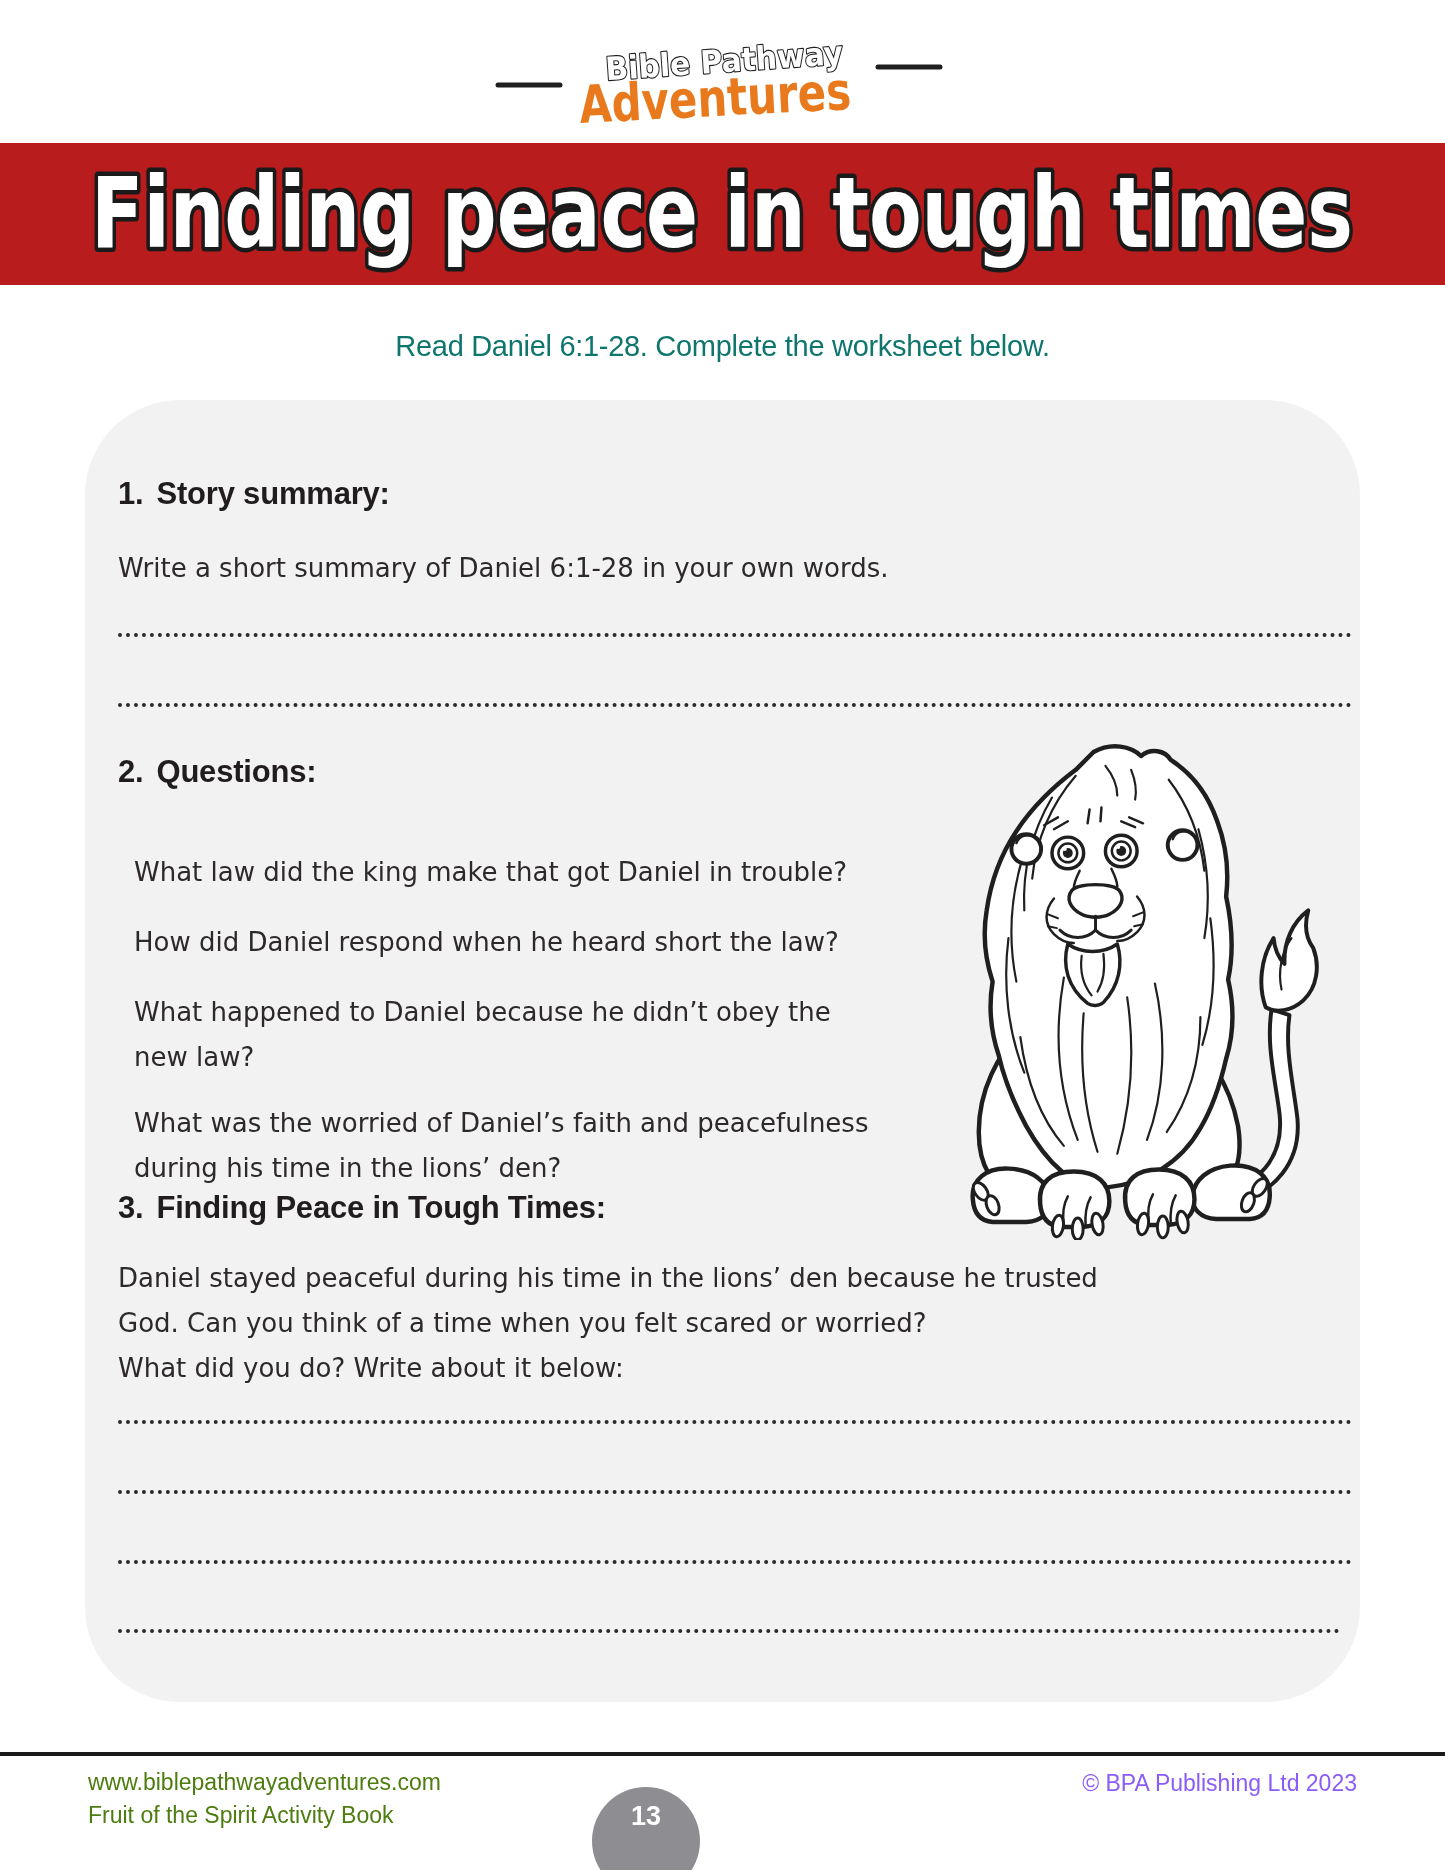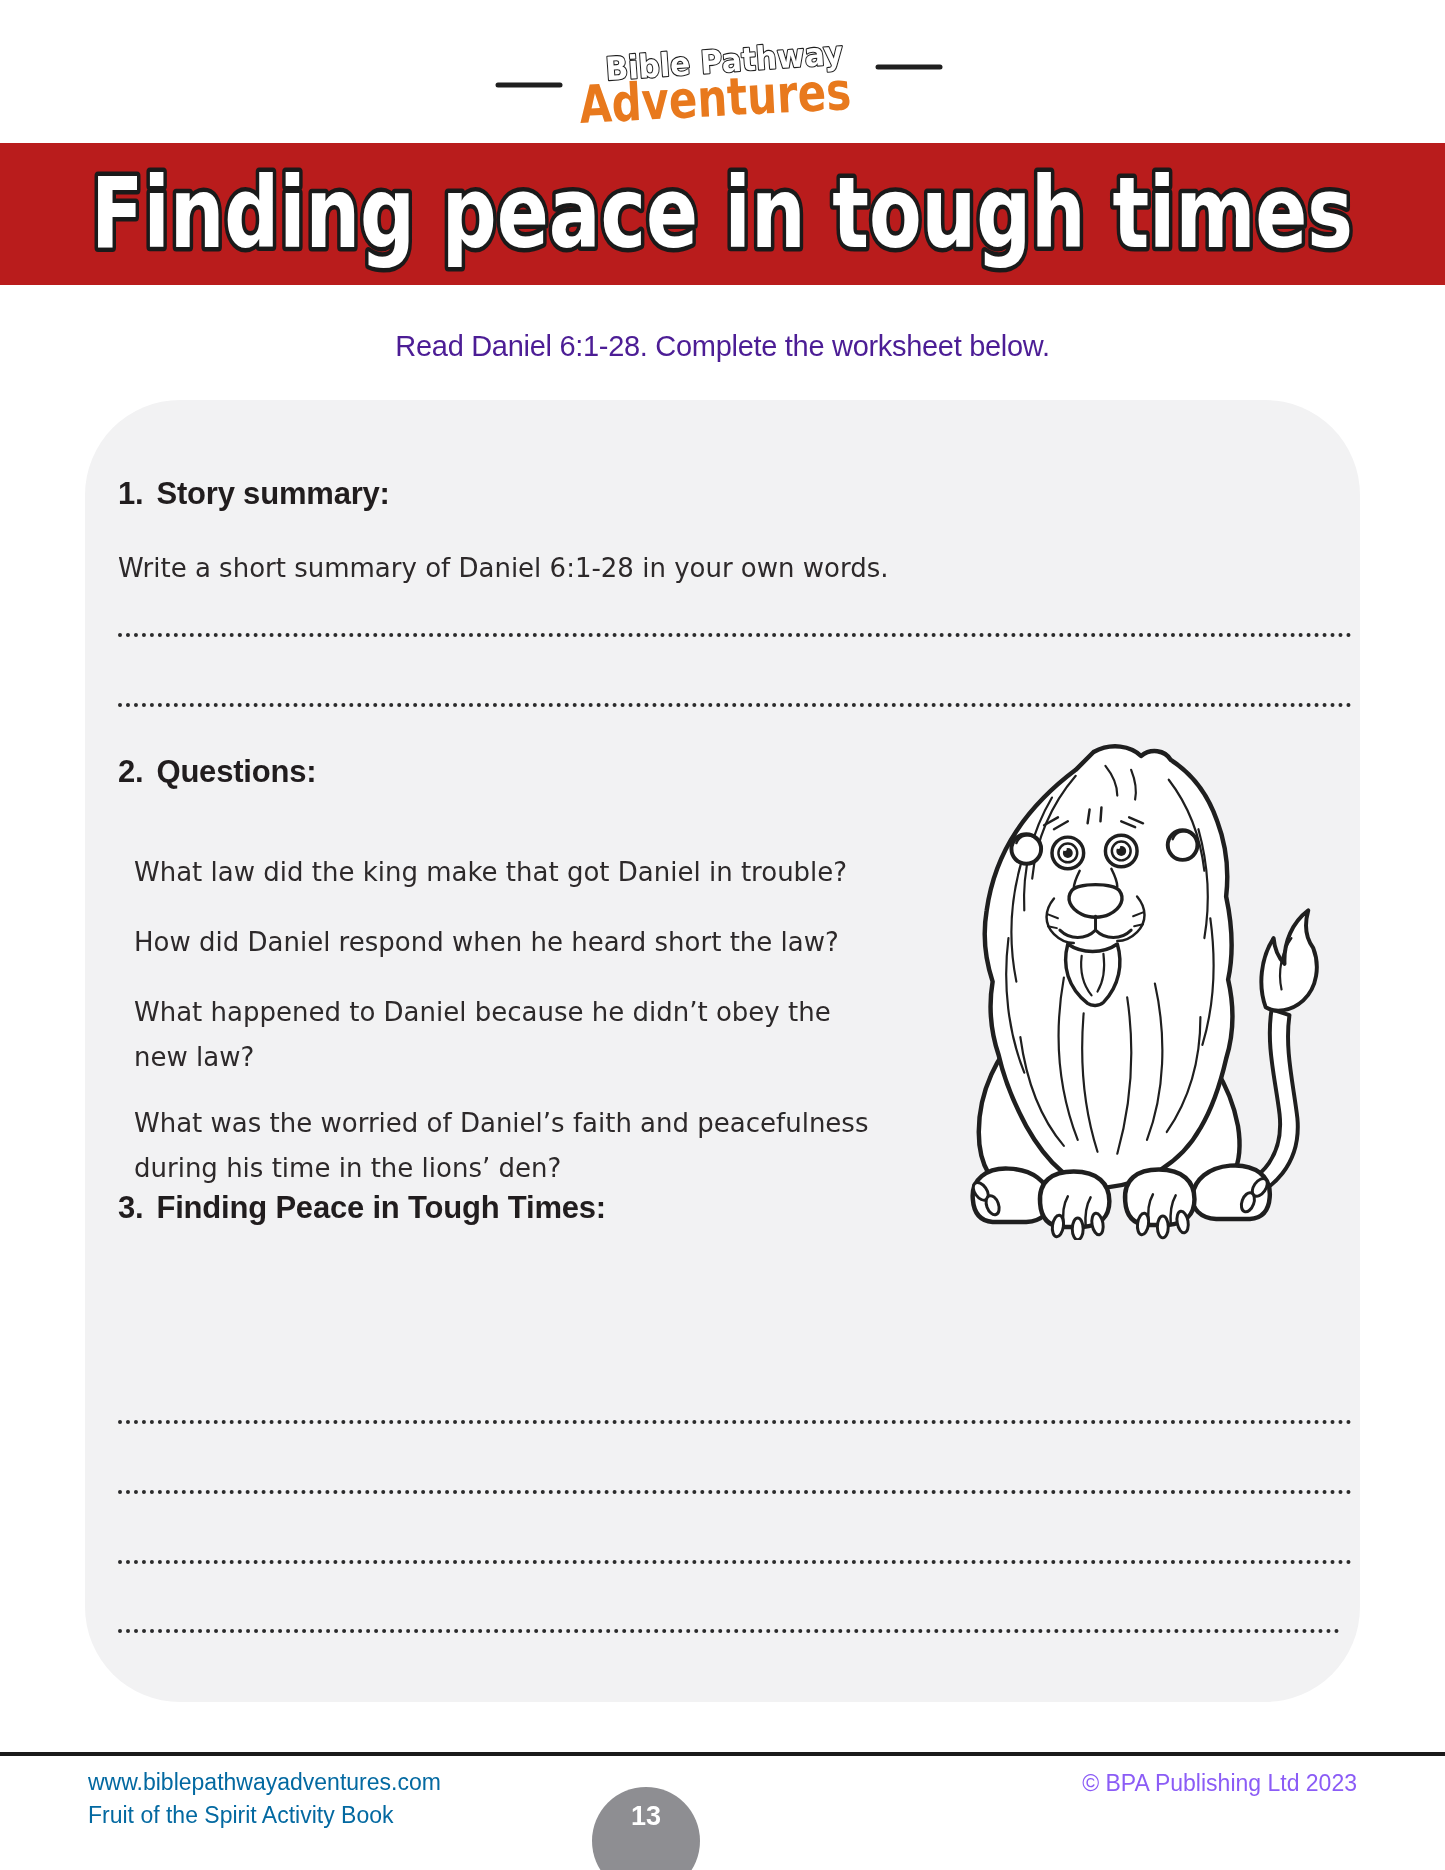--- a/index.html
+++ b/index.html
@@ -17,21 +17,21 @@
     position:absolute; left:0; top:143px; width:1445px; height:142px;
     background:#b91c1c;
   }
   .banner svg { display:block; }
 
   
   .instruction {
     position:absolute; left:0; top:330px; width:1445px;
     text-align:center;
     font-family:"Liberation Sans", sans-serif;
-    font-size:29px; letter-spacing:-0.3px; color:#4c1d95;
+    font-size:29px; letter-spacing:-0.3px; color:#0f766e;
   }
 
   
   .sheet {
     position:absolute; left:85px; top:400px; width:1275px; height:1302px;
     background:#f2f2f3; border-radius:95px;
   }
   .sec-head {
     position:absolute; display:flex;
     font-family:"Liberation Sans", sans-serif; font-weight:700;
@@ -54,21 +54,21 @@
     border-top:4px dotted #2b2b2b;
   }
 
   .lion { position:absolute; left:872px; top:340px; width:376px; height:500px; }
 
   
   .footer-rule { position:absolute; left:0; top:1752px; width:1445px; height:4px; background:#1a1a1a; }
   .footer-left {
     position:absolute; left:88px; top:1766px;
     font-family:"Liberation Sans", sans-serif; font-size:23px;
-    color:#0369a1; line-height:33px;
+    color:#4d7c0f; line-height:33px;
   }
   .footer-right {
     position:absolute; right:88px; top:1770px; text-align:right;
     font-family:"Liberation Sans", sans-serif; font-size:23px; color:#8b5cf6;
   }
   .page-circle {
     position:absolute; left:592px; top:1787px; width:108px; height:108px;
     border-radius:50%; background:#8e8e92;
     display:flex; justify-content:center;
   }
@@ -120,20 +120,23 @@
       <li class="hand q-long">What happened to Daniel because he didn’t obey the
 new law?</li>
       <li class="hand q-long">What was the worried of Daniel’s faith and peacefulness
 during his time in the lions’ den?</li>
     </ul>
 
     <div class="sec-head" style="left:33px; top:790px;">
       <span class="num">3.</span>
       <span>Finding Peace in Tough Times:</span>
     </div>
+    <div class="hand prompt3">Daniel stayed peaceful during his time in the lions’ den because he trusted
+God. Can you think of a time when you felt scared or worried?
+What did you do? Write about it below:</div>
     <div class="dotline" style="top:1020px;"></div>
     <div class="dotline" style="top:1090px;"></div>
     <div class="dotline" style="top:1160px;"></div>
     <div class="dotline" style="top:1229px; width:1222px;"></div>
 
     <div class="lion">
       <svg width="376" height="500" viewBox="0 0 380 505">
         <g stroke="#1f1f1f" stroke-linecap="round" stroke-linejoin="round" fill="none">
 
           <path d="M 270 455 C 312 446 330 416 326 378 C 322 344 312 308 318 272 L 336 278 C 331 312 340 348 344 382 C 348 426 322 458 276 470 Z" fill="#fff" stroke-width="4"></path>

